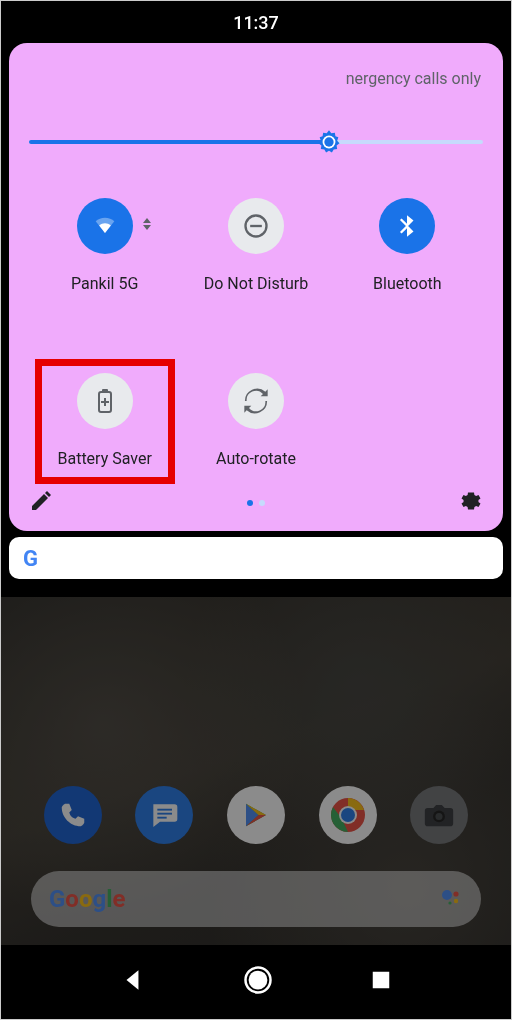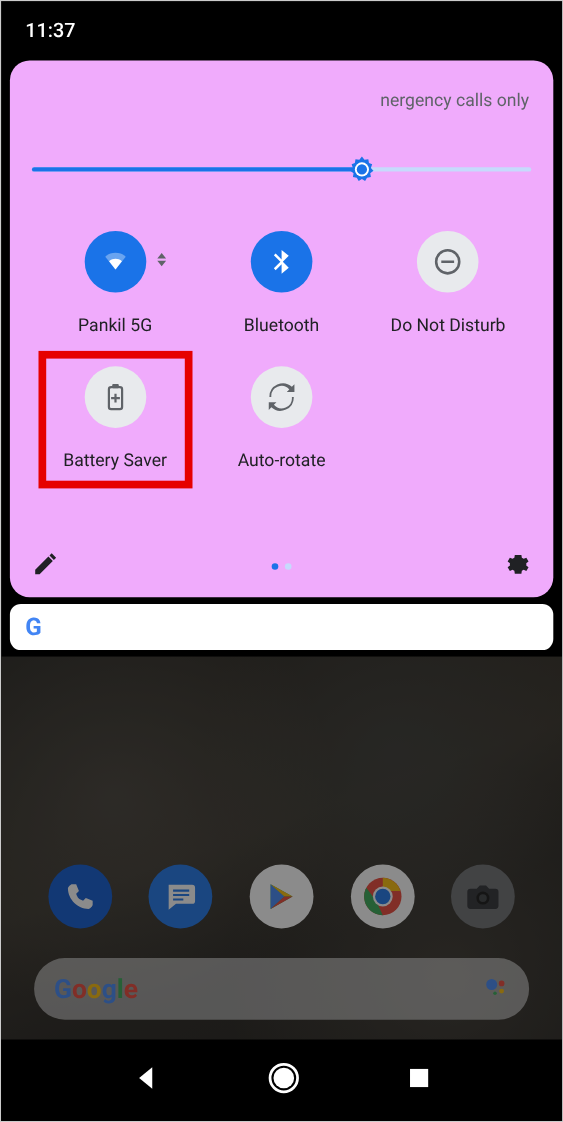--- a/index.html
+++ b/index.html
@@ -6,27 +6,28 @@
   body {
     width: 512px;
     height: 1020px;
     background: #000;
     font-family: -apple-system, BlinkMacSystemFont, "Segoe UI", Roboto, sans-serif;
     position: relative;
     overflow: hidden;
     border: 1px solid #ccc;
   }
   .status-bar {
-    height: 54px;
+    height: 42px;
     display: flex;
     align-items: center;
     padding: 16px 22px;
     color: #fff;
     font-size: 18px;
     font-weight: 500;
+    justify-content: center;
   }
   .qs-panel {
     margin: 0 8px;
     background: #f0abfc;
     border-radius: 18px;
     padding: 18px 20px 16px 20px;
     position: relative;
     height: 488px;
   }
   .carrier {
@@ -62,21 +63,21 @@
     position: absolute;
     top: 50%;
     transform: translate(-50%, -50%);
     width: 28px;
     height: 28px;
   }
   .tiles {
     margin-top: 42px;
     display: grid;
     grid-template-columns: repeat(3, 1fr);
-    row-gap: 28px;
+    row-gap: 80px;
     justify-items: center;
   }
   .tile {
     display: flex;
     flex-direction: column;
     align-items: center;
     width: 140px;
     position: relative;
   }
   .tile-icon {
@@ -234,36 +235,36 @@
         <span class="caret-wrap">
           <svg width="12" height="24" viewBox="0 0 12 24">
               <path d="M6 6 L2 11 L10 11 Z M6 18 L2 13 L10 13 Z" fill="#5f6368"></path>
             </svg>
         </span>
       </div>
       <div class="tile-label">Pankil 5G</div>
     </div>
 
     <div class="tile">
-      <div class="tile-icon tile-on">
-        <svg width="26" height="26" viewBox="0 0 24 24">
-            <path d="M12 2 L18 7 L13 12 L18 17 L12 22 V14 L7 19 L5.5 17.5 L11 12 L5.5 6.5 L7 5 L12 10 Z" fill="#fff"></path>
-          </svg>
-      </div>
-      <div class="tile-label">Bluetooth</div>
-    </div>
-
-    <div class="tile">
       <div class="tile-icon tile-off">
         <svg width="28" height="28" viewBox="0 0 24 24">
             <circle cx="12" cy="12" r="9" fill="none" stroke="#5f6368" stroke-width="2"></circle>
             <line x1="7" y1="12" x2="17" y2="12" stroke="#5f6368" stroke-width="2"></line>
           </svg>
       </div>
       <div class="tile-label">Do Not Disturb</div>
+    </div>
+
+    <div class="tile">
+      <div class="tile-icon tile-on">
+        <svg width="26" height="26" viewBox="0 0 24 24">
+            <path d="M12 2 L18 7 L13 12 L18 17 L12 22 V14 L7 19 L5.5 17.5 L11 12 L5.5 6.5 L7 5 L12 10 Z" fill="#fff"></path>
+          </svg>
+      </div>
+      <div class="tile-label">Bluetooth</div>
     </div>
 
 
     <div class="tile">
       <div class="highlight"></div>
       <div class="tile-icon tile-off">
         <svg width="20" height="26" viewBox="0 0 20 26">
             <rect x="4" y="4" width="12" height="20" rx="2" fill="none" stroke="#5f6368" stroke-width="2"></rect>
             <rect x="7" y="1" width="6" height="4" rx="1" fill="#5f6368"></rect>
             <path d="M10 10 V18 M6 14 H14" stroke="#5f6368" stroke-width="2"></path>

